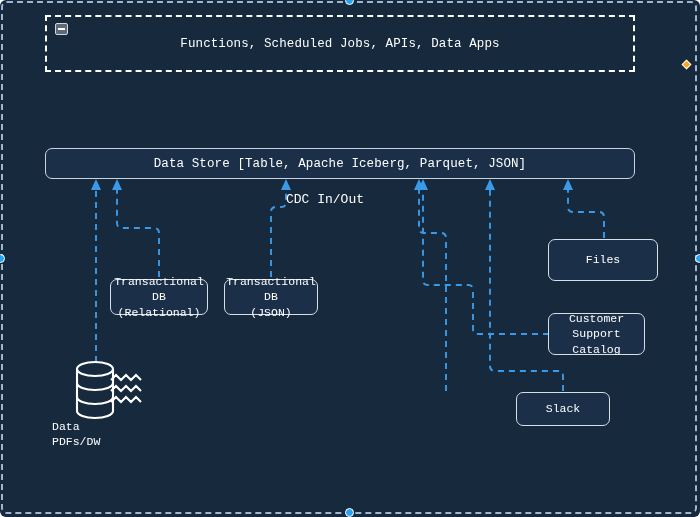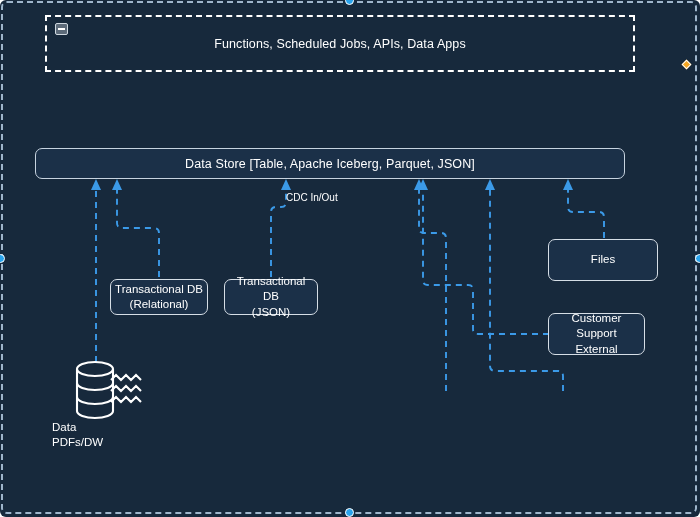--- a/index.html
+++ b/index.html
@@ -8,21 +8,21 @@
     padding: 0;
     background: #ffffff;
   }
   #canvas {
     position: relative;
     width: 700px;
     height: 517px;
     background: #17293c;
     border-radius: 6px;
     overflow: hidden;
-    font-family: Liberation Sans, sans-serif;
+    font-family: Liberation Mono, monospace;
     box-sizing: border-box;
   }
   
   #selection-border {
     position: absolute;
     left: 1px; top: 1px;
     width: 696px; height: 513px;
     border: 2px dashed #9fb6cc;
     border-radius: 6px;
     box-sizing: border-box;
@@ -128,21 +128,21 @@
     stroke: #3b9ae8;
     stroke-width: 1.9;
     stroke-dasharray: 6 5;
     stroke-linecap: butt;
   }
   .arrowhead { fill: #3b9ae8; }
 
   .wire-label {
     position: absolute;
     color: #ffffff;
-    font-size: 10px;
+    font-size: 13px;
     white-space: nowrap;
   }
 </style>
 </head>
 <body>
 
 <div id="canvas">
 
   <div id="selection-border"></div>
   <div class="handle" style="left:-4px; top:254px;"></div>
@@ -153,21 +153,21 @@
 
   <div class="layer layer-dashed" style="left:45px; top:15px; width:590px; height:57px;">
     <div class="collapse-btn">
         <i></i>
       </div>
     <span>Functions, Scheduled Jobs, APIs, Data Apps</span>
   </div>
 
 
 
-  <div class="layer layer-rounded" style="left:35px; top:148px; width:590px; height:31px;">
+  <div class="layer layer-rounded" style="left:45px; top:148px; width:590px; height:31px;">
     <span>Data Store [Table, Apache Iceberg, Parquet, JSON]</span>
   </div>
 
   <svg id="wires" viewBox="0 0 700 517">
 
     <path class="wire" d="M96,362 L96,188"></path>
     <polygon class="arrowhead" points="96,179 91,190 101,190"></polygon>
 
     <path class="wire" d="M159,277 L159,233 Q159,228 154,228 L122,228 Q117,228 117,223 L117,188"></path>
     <polygon class="arrowhead" points="117,179 112,190 122,190"></polygon>
@@ -204,25 +204,28 @@
     </span>
   </div>
 
   <div class="node" style="left:548px; top:239px; width:110px; height:42px;">
     <span>Files</span>
   </div>
 
   <div class="node" style="left:548px; top:313px; width:97px; height:42px;">
     <span>
       <span>Customer Support</span><br>
-      <span>External</span>
+      <span>Catalog</span>
     </span>
   </div>
 
 
+  <div class="node" style="left:516px; top:392px; width:94px; height:30px;">
+    <span>Slack</span>
+  </div>
 
   <svg id="db-icon" width="78" height="62" viewBox="0 0 78 62">
     <g fill="none" stroke="#ffffff" stroke-width="2.1">
       <ellipse cx="25" cy="9" rx="18" ry="7"></ellipse>
       <path d="M7,9 L7,51"></path>
       <path d="M43,9 L43,51"></path>
       <path d="M7,51 A18,7 0 0 0 43,51"></path>
       <path d="M7,23 A18,7 0 0 0 43,23"></path>
       <path d="M7,37 A18,7 0 0 0 43,37"></path>
       <path d="M41,20 l5,-5 l5,5 l5,-5 l5,5 l5,-5 l5,5"></path>

